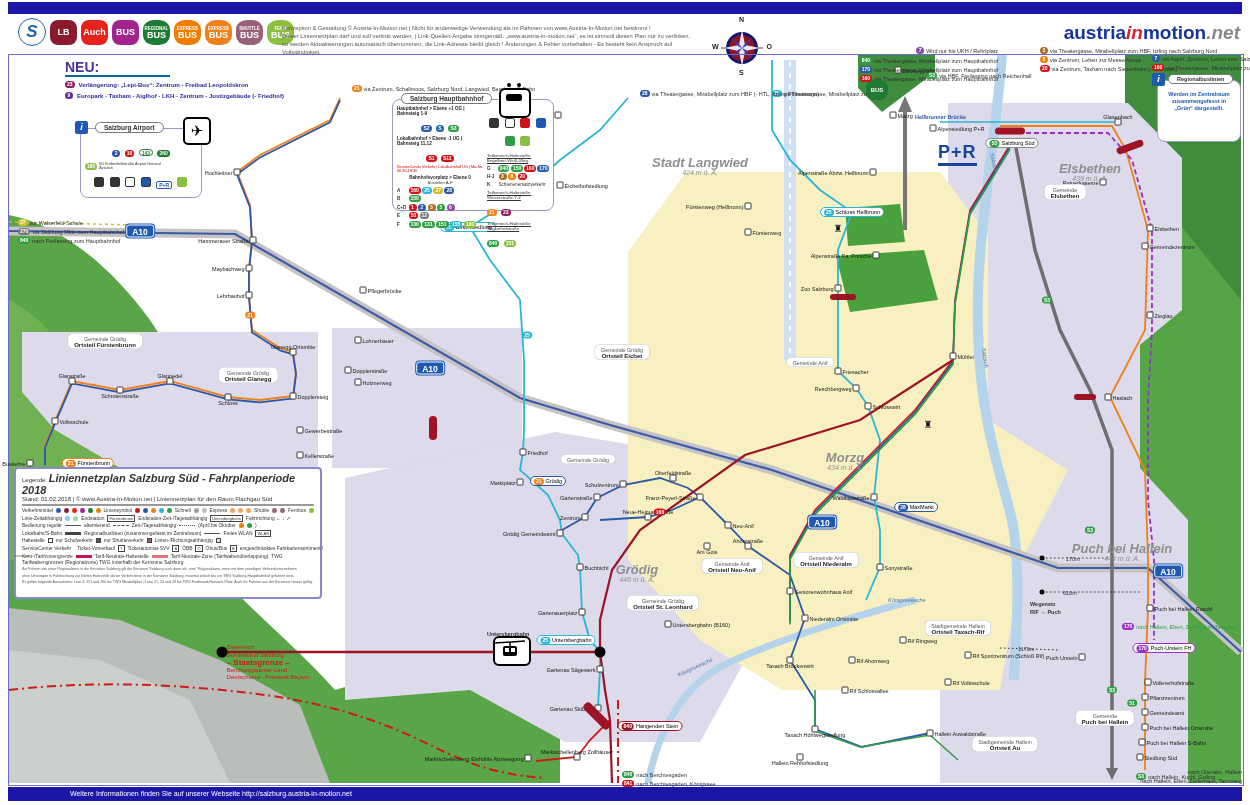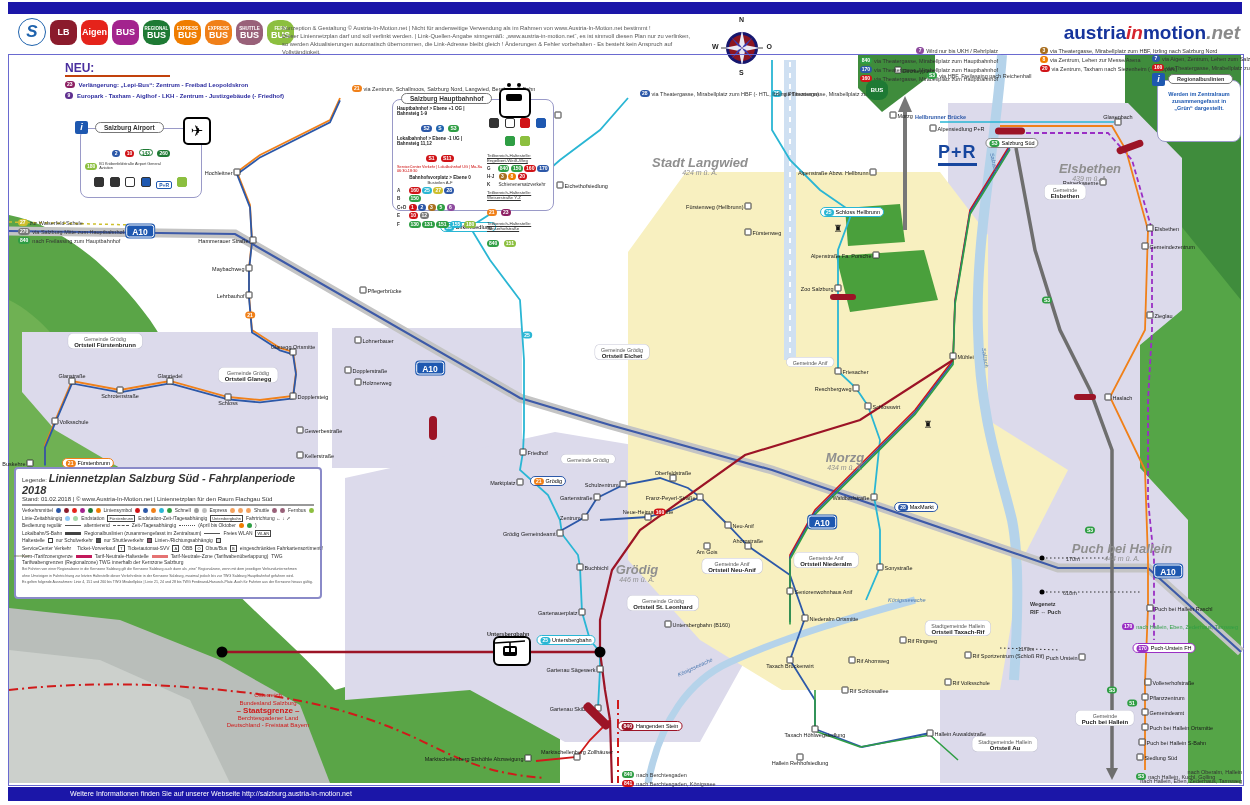--- a/index.html
+++ b/index.html
@@ -13,21 +13,21 @@
 
   
   .badgerow{position:absolute;left:18px;top:18px;display:flex;gap:4px;align-items:center;}
   .mbadge{width:27px;height:25px;border-radius:8px;color:#fff;font-weight:bold;display:flex;
           flex-direction:column;align-items:center;justify-content:center;font-size:9px;line-height:8px;}
   .mbadge.seal{border-radius:40% / 38%;}
   .mbadge .tiny{font-size:4.5px;line-height:5px;}
   .slogo{width:26px;height:26px;border-radius:50%;background:#fff;border:1.5px solid #1f63ad;
          color:#1f63ad;font-size:17px;font-weight:bold;font-style:italic;display:flex;align-items:center;justify-content:center;}
   .neu{position:absolute;left:65px;top:58px;}
-  .neu .t{color:#4a2f9f;font-weight:bold;font-size:12px;border-bottom:2px solid #c2410c;display:inline-block;width:105px;}
+  .neu .t{color:#4a2f9f;font-weight:bold;font-size:14px;border-bottom:2px solid #0369a1;display:inline-block;width:105px;}
   .neuline{display:flex;align-items:center;gap:4px;margin-top:4px;font-size:6px;color:#2b2b9e;font-weight:bold;white-space:nowrap;}
   .disc{position:absolute;left:282px;top:24px;width:410px;font-size:5.8px;color:#555;line-height:8px;}
   .logo{position:absolute;right:10px;top:22px;font-size:19px;font-weight:bold;color:#16349c;white-space:nowrap;}
   .logo .in{color:#d6252e;font-style:italic;}
   .logo .net{color:#8a8a8a;font-style:italic;font-weight:bold;}
   .compass{position:absolute;left:712px;top:16px;width:60px;height:60px;}
   .compass span{position:absolute;font-size:7px;color:#222;font-weight:bold;}
 
   
   .station{position:absolute;width:7px;height:7px;background:#fff;border:1.5px solid #3a3a3a;
@@ -77,21 +77,21 @@
   .lgsq{display:inline-block;width:5px;height:5px;border:0.8px solid #444;box-sizing:border-box;}
   .lgln{display:inline-block;width:16px;height:0;border-top:1.6px solid #555;}
   .lgln.alt{border-top-style:dashed;}
   .lgln.zeit{border-top-style:dotted;}
   .lgln.bahn{border-top-width:3px;border-top-color:#444;}
   .lgln.grenz{border-top-width:3px;border-top-color:#c2185b;}
   .lgln.tneu{border-top-width:3px;border-top-color:#e57373;}
   .lgln.twg{border-top-style:dashed;border-top-color:#2f9e44;}
   .lgbox{display:inline-block;border:0.8px solid #444;font-size:4px;padding:0 1px;color:#333;}
   .lgfine{font-size:3.6px;color:#555;line-height:4.6px;margin-top:2px;}
-  .grenztxt{position:absolute;left:268px;top:692px;transform:translateX(-50%);text-align:center;
+  .grenztxt{position:absolute;left:268px;top:644px;transform:translateX(-50%);
             color:#d01a1a;font-size:6px;line-height:7.5px;}
   .grenztxt .big{font-size:8px;font-weight:bold;}
   .prlogo{position:absolute;left:938px;top:142px;font-size:18px;font-weight:bold;color:#17469e;
           border-bottom:3px solid #17469e;letter-spacing:1px;}
   .castle{position:absolute;font-size:10px;color:#111;transform:translate(-50%,-50%);}
   .rb-body{font-size:5.5px;color:#1e58b0;text-align:center;font-weight:bold;margin-top:6px;line-height:7px;}
   .cable{position:absolute;width:34px;height:26px;background:#fff;border:2px solid #000;border-radius:6px;transform:translate(-50%,-50%);}
 </style>
 </head>
 <body>
@@ -99,21 +99,21 @@
 <div class="page">
 
   <div class="topbar"></div>
 
   <div class="badgerow" id="badgerow">
       <div class="slogo">S</div>
       <div class="mbadge" style="background: rgb(139, 27, 44);">
         <span>LB</span>
       </div>
       <div class="mbadge" style="background: rgb(229, 35, 27);">
-        <span>Aigen</span>
+        <span>Auch</span>
       </div>
       <div class="mbadge" style="background: rgb(163, 35, 142);">
         <span>BUS</span>
       </div>
       <div class="mbadge seal" style="background: rgb(30, 122, 52);">
         <span class="tiny">REGIONAL</span>
         <span>BUS</span>
       </div>
       <div class="mbadge seal" style="background: rgb(239, 125, 0);">
         <span class="tiny">EXPRESS</span>

